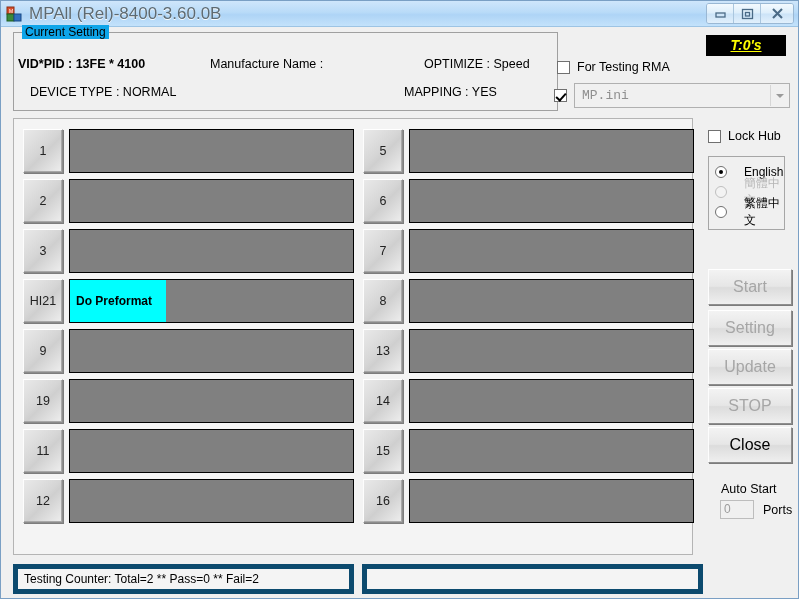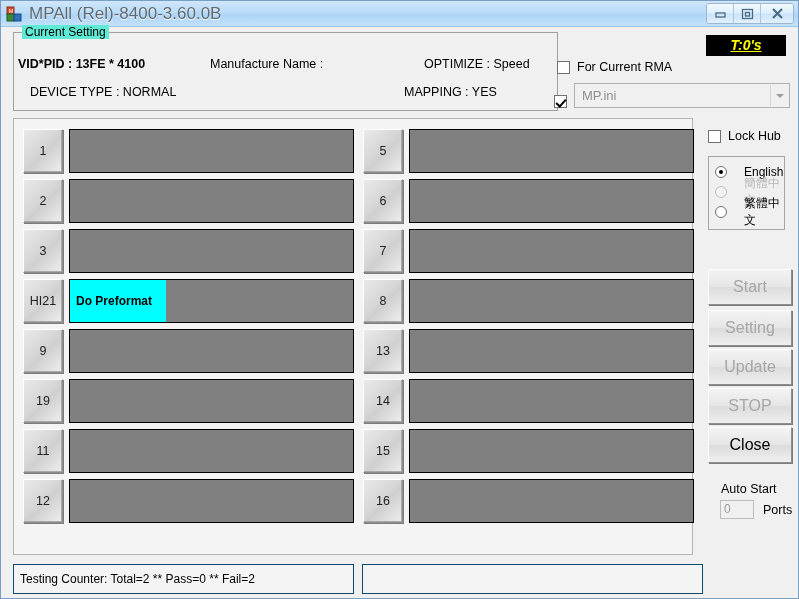--- a/index.html
+++ b/index.html
@@ -50,35 +50,35 @@
   #wincontrols .wbtn:last-child { border-right:none; width:32px; }
 
   
   #group-current {
     position:absolute; left:12px; top:31px; width:545px; height:79px;
     border:1px solid #a0a0a0;
     background:#f0f0f0;
   }
   #group-current .legend {
     position:absolute; left:8px; top:-8px;
-    background:#5eead4; padding:0 3px; font-size:12px;
+    background:#0ea5e9; padding:0 3px; font-size:12px;
   }
   .info-cell { position:absolute; font-size:12.5px; white-space:nowrap; }
 
   
   #tbadge {
     position:absolute; right:12px; top:34px;
     width:80px; height:21px;
     background:#000; color:#ffff00;
     font-style:italic; font-weight:bold; font-size:14px;
     text-align:center; line-height:21px;
     text-decoration:underline;
   }
   #rma-row { position:absolute; left:556px; top:59px; display:flex; align-items:center; }
-  #ini-row { position:absolute; left:553px; top:82px; display:flex; align-items:flex-end; }
+  #ini-row { position:absolute; left:553px; top:82px; display:flex; align-items:center;font-family:Liberation Mono, monospace; }
   .wcheck {
     width:13px; height:13px; background:#fff;
     border:1px solid #707070; display:inline-block;
     position:relative; flex:none;
   }
   .wcheck.checked::after {
     content:""; position:absolute; left:3px; top:1px;
     width:4px; height:8px; border:solid #000;
     border-width:0 2px 2px 0; transform:rotate(42deg);
   }
@@ -167,21 +167,21 @@
   #ports-input {
     width:34px; height:19px; background:#f0f0f0;
     border:1px solid #bdbdbd; font-size:12px; color:#9b9b9b;
     padding-left:3px; line-height:17px;
   }
   #ports-text { margin-left:9px; font-size:12.5px; }
 
   
   .statusbar {
     position:absolute; top:563px; height:30px;
-    background:#f4f4f4; border:1px solid #0c4a6e;
+    background:#f4f4f4; border:5px solid #0c4a6e;
     display:flex; align-items:center;
   }
   #status-left { left:12px; width:341px; }
   #status-right { left:361px; width:341px; }
   .statusbar span { margin-left:6px; font-size:12px; white-space:nowrap; }
 </style>
 </head>
 <body>
 
 <div id="window">
@@ -223,21 +223,21 @@
     <div class="info-cell" style="left:16px; top:52px;">DEVICE TYPE : NORMAL</div>
     <div class="info-cell" style="left:196px; top:24px;">Manufacture Name :</div>
     <div class="info-cell" style="left:390px; top:24px;margin-left:20px;">OPTIMIZE : Speed</div>
     <div class="info-cell" style="left:390px; top:52px;">MAPPING : YES</div>
   </div>
 
   <div id="tbadge">T:0's</div>
 
   <div id="rma-row">
     <span class="wcheck"></span>
-    <span class="chk-label">For Current RMA</span>
+    <span class="chk-label">For Testing RMA</span>
   </div>
 
   <div id="ini-row">
     <span class="wcheck checked"></span>
     <div id="ini-combo">
       <span class="val">MP.ini</span>
       <span class="arrowbox">
           <span class="tri-down"></span>
         </span>
     </div>

